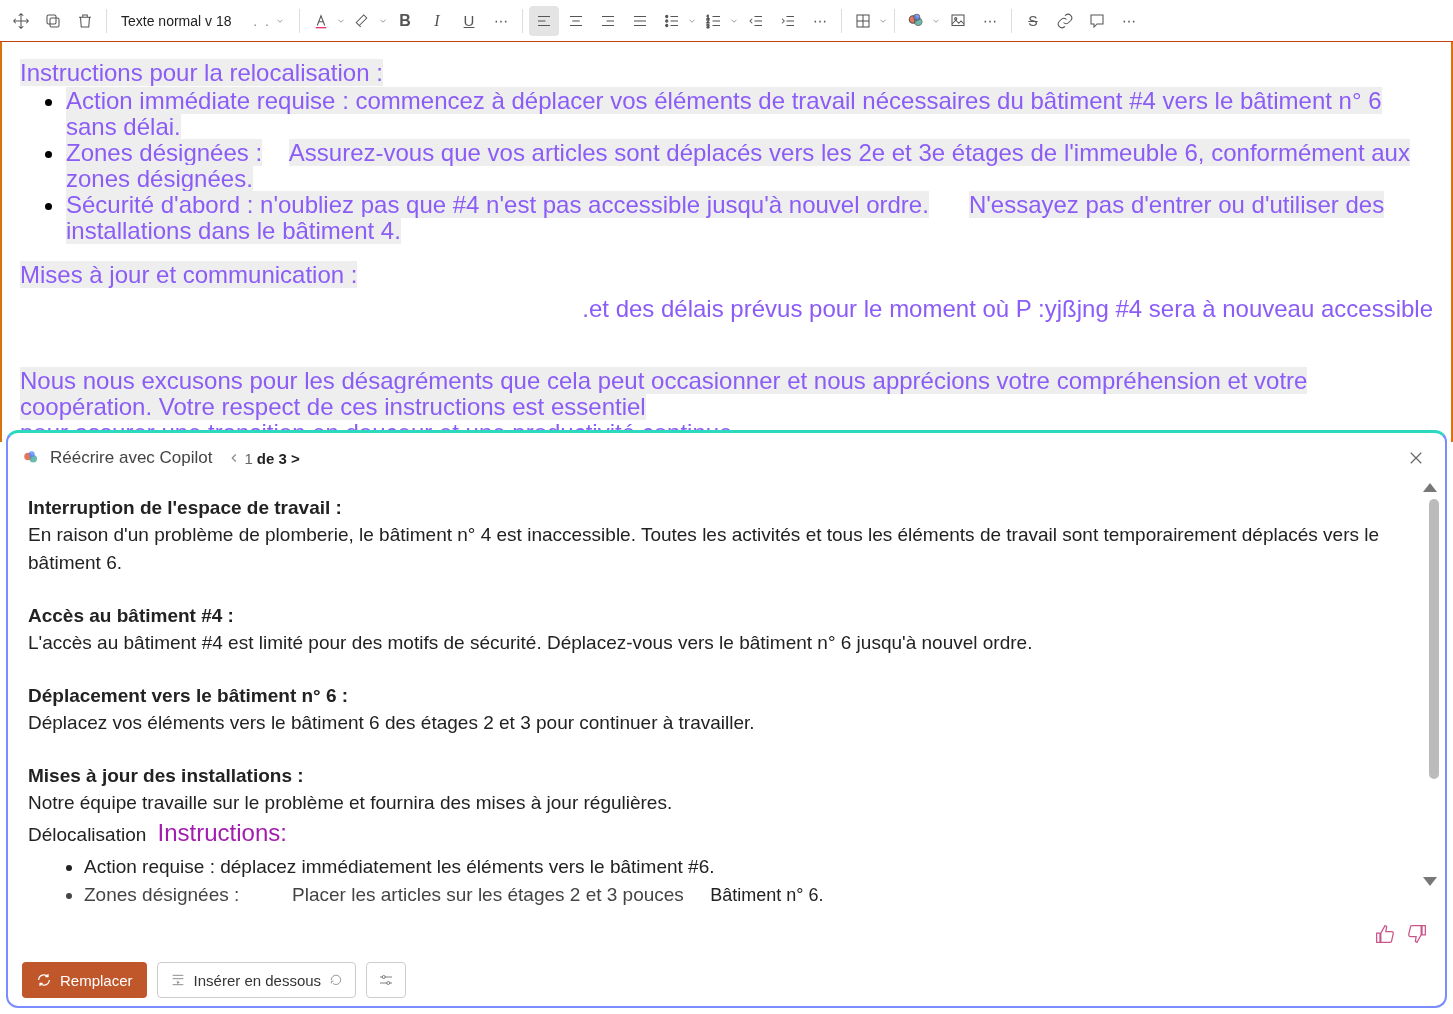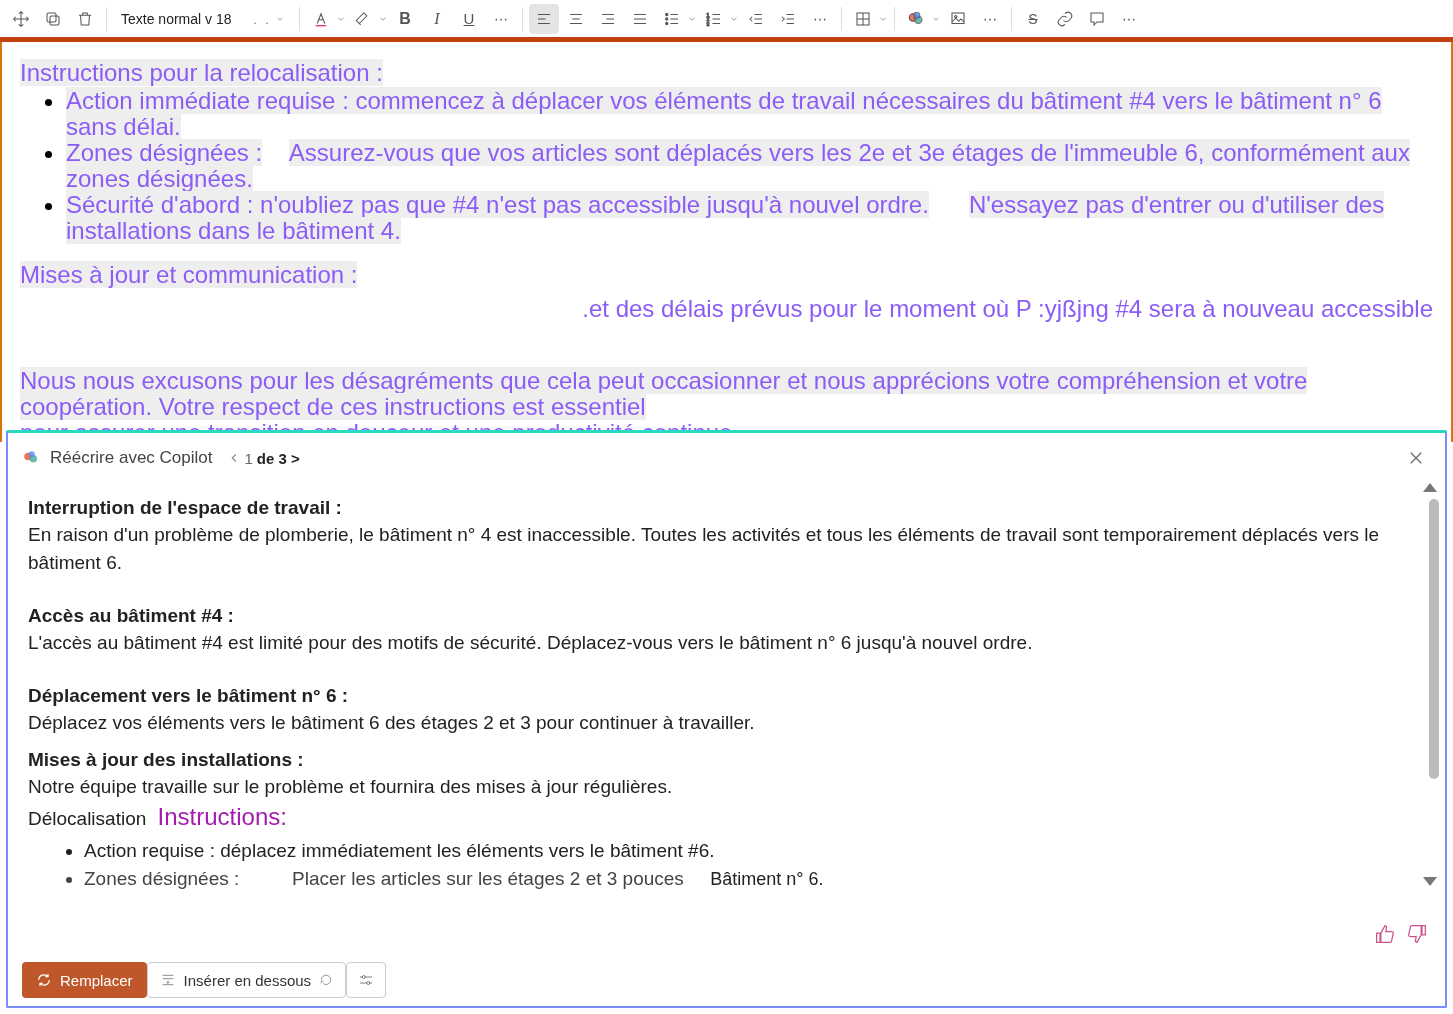--- a/index.html
+++ b/index.html
@@ -1,18 +1,18 @@
 <!DOCTYPE html>
 <html><head>
 <meta charset="utf-8">
 <style>
   *{box-sizing:border-box;margin:0;padding:0}
   body{font-family:"Segoe UI",Arial,sans-serif;font-size:14px;color:#222;width:1453px;height:1014px;overflow:hidden;position:relative;background:#fff}
   
-  .toolbar{height:42px;display:flex;align-items:center;gap:2px;padding:0 6px;border-bottom:5px solid #c2410c}
+  .toolbar{height:42px;display:flex;align-items:center;gap:2px;padding:0 6px;border-bottom:1px solid #c2410c}
   .tb-btn{width:30px;height:30px;display:flex;align-items:center;justify-content:center;border-radius:4px;cursor:pointer;color:#555}
   .tb-btn.active{background:#e4e4e4}
   .tb-btn svg{width:18px;height:18px;stroke:#555;stroke-width:1.4;fill:none}
   .tb-sep{width:1px;height:24px;background:#ddd;margin:0 4px}
   .style-dd{display:flex;align-items:center;gap:4px;height:30px;padding:0 8px;border-radius:4px;cursor:pointer;min-width:180px}
   .chev{width:10px;height:10px;stroke:#555;stroke-width:1.4;fill:none}
   .tb-stack{display:flex;align-items:center}
   .copilot-logo{width:18px;height:18px}
   
   .doc{position:relative;padding:18px 20px 0 20px;background:#fff}
@@ -20,39 +20,39 @@
   .doc-border-r{position:absolute;right:0;top:0;bottom:0;width:2px;background:#d9730d}
   .hl{background:#eee;display:inline}
   .doc p,.doc li{font-size:24px;line-height:26px;color:#8b5cf6}
   .doc ul{list-style:disc;padding-left:46px;margin:2px 0}
   .doc li::marker{color:#000}
   .sec-head{margin:18px 0 8px}
   .apology{margin-top:46px}
   .note-line{font-size:16px;color:#444}
   .rtl-frag{text-align:right;margin-top:4px}
   
-  .copilot-panel{position:absolute;left:6px;right:6px;bottom:6px;top:430px;border:2px solid #7a8cff;border-top:3px solid #2bd9c0;border-radius:2px;background:#fff;display:flex;flex-direction:column}
+  .copilot-panel{position:absolute;left:6px;right:6px;bottom:6px;top:430px;border:2px solid #7a8cff;border-top:3px solid #2bd9c0;border-radius:12px;background:#fff;display:flex;flex-direction:column}
   .cp-head{display:flex;align-items:center;gap:10px;padding:10px 14px}
   .cp-title{font-size:17px;color:#444}
   .cp-nav{display:flex;align-items:center;gap:4px;margin-left:4px;color:#666;font-size:15px}
   .cp-close{margin-left:auto;width:30px;height:30px;display:flex;align-items:center;justify-content:center;cursor:pointer;color:#666}
   .cp-body{flex:1;overflow-y:auto;padding:0 20px 6px 20px;position:relative}
   .cp-body h4{font-weight:700;font-size:19px;color:#222;margin-top:14px}
   .cp-body p{font-size:19px;line-height:28px;color:#222;margin-top:2px}
   .cp-body ul{list-style:disc;padding-left:56px;margin-top:4px}
   .cp-body li{font-size:19px;line-height:28px}
   .reloc{font-size:17px;color:#444;margin-top:20px}
   .reloc .instr{font-size:24px;color:#a21caf;margin-left:6px}
   .small-li{font-size:16px;color:#444}
   .cp-scroll-up,.cp-scroll-dn{position:absolute;right:8px;width:0;height:0;border-left:7px solid transparent;border-right:7px solid transparent}
   .cp-scroll-up{top:50px;border-bottom:9px solid #777}
   .cp-scroll-dn{bottom:120px;border-top:9px solid #777}
   .cp-scrollbar{position:absolute;right:6px;top:66px;width:10px;height:280px;background:#bbb;border-radius:5px}
   .cp-disclaimer{font-size:13px;color:#666;padding:4px 14px}
-  .cp-actions{display:flex;align-items:center;padding:8px 14px}
+  .cp-actions{display:flex;align-items:center;gap:10px;padding:8px 14px}
   .btn-primary{background:#c0572b;color:#fff;border:none;height:36px;padding:0 14px;border-radius:4px;display:flex;align-items:center;gap:8px;font-size:15px;cursor:pointer}
   .btn-sec{background:#fff;border:1px solid #ccc;height:36px;padding:0 12px;border-radius:4px;display:flex;align-items:center;gap:8px;font-size:15px;cursor:pointer;color:#333}
   .btn-icon{background:#fff;border:1px solid #ccc;width:40px;height:36px;border-radius:4px;display:flex;align-items:center;justify-content:center;cursor:pointer}
   .thumbs{position:absolute;right:18px;bottom:62px;display:flex;gap:12px;color:#c06;}
   .thumbs svg{width:20px;height:20px;stroke:#c9548a;stroke-width:1.5;fill:none}
 </style>
 </head>
 <body>
 
 <div class="toolbar">
@@ -280,21 +280,21 @@
   <div class="cp-scroll-up"></div>
   <div class="cp-scrollbar"></div>
 
   <div class="cp-body">
     <h4>Interruption de l'espace de travail :</h4>
     <p>En raison d'un problème de plomberie, le bâtiment n° 4 est inaccessible. Toutes les activités et tous les éléments de travail sont temporairement déplacés vers le bâtiment 6.</p>
     <h4 style="margin-top:28px">Accès au bâtiment #4 :</h4>
     <p>L'accès au bâtiment #4 est limité pour des motifs de sécurité. Déplacez-vous vers le bâtiment n° 6 jusqu'à nouvel ordre.</p>
     <h4 style="margin-top:28px">Déplacement vers le bâtiment n° 6 :</h4>
     <p>Déplacez vos éléments vers le bâtiment 6 des étages 2 et 3 pour continuer à travailler.</p>
-    <h4 style="margin-top:12px">Mises à jour des installations :</h4>
+    <h4 style="margin-top:28px">Mises à jour des installations :</h4>
     <p>Notre équipe travaille sur le problème et fournira des mises à jour régulières.</p>
     <p class="reloc">
       <span>Délocalisation</span>
       <span class="instr">Instructions:</span>
     </p>
     <ul>
       <li>Action requise : déplacez immédiatement les éléments vers le bâtiment #6.</li>
       <li class="small-li">
         <span>Zones désignées :</span>
         &nbsp;&nbsp;&nbsp;&nbsp;&nbsp;&nbsp;&nbsp;&nbsp;

